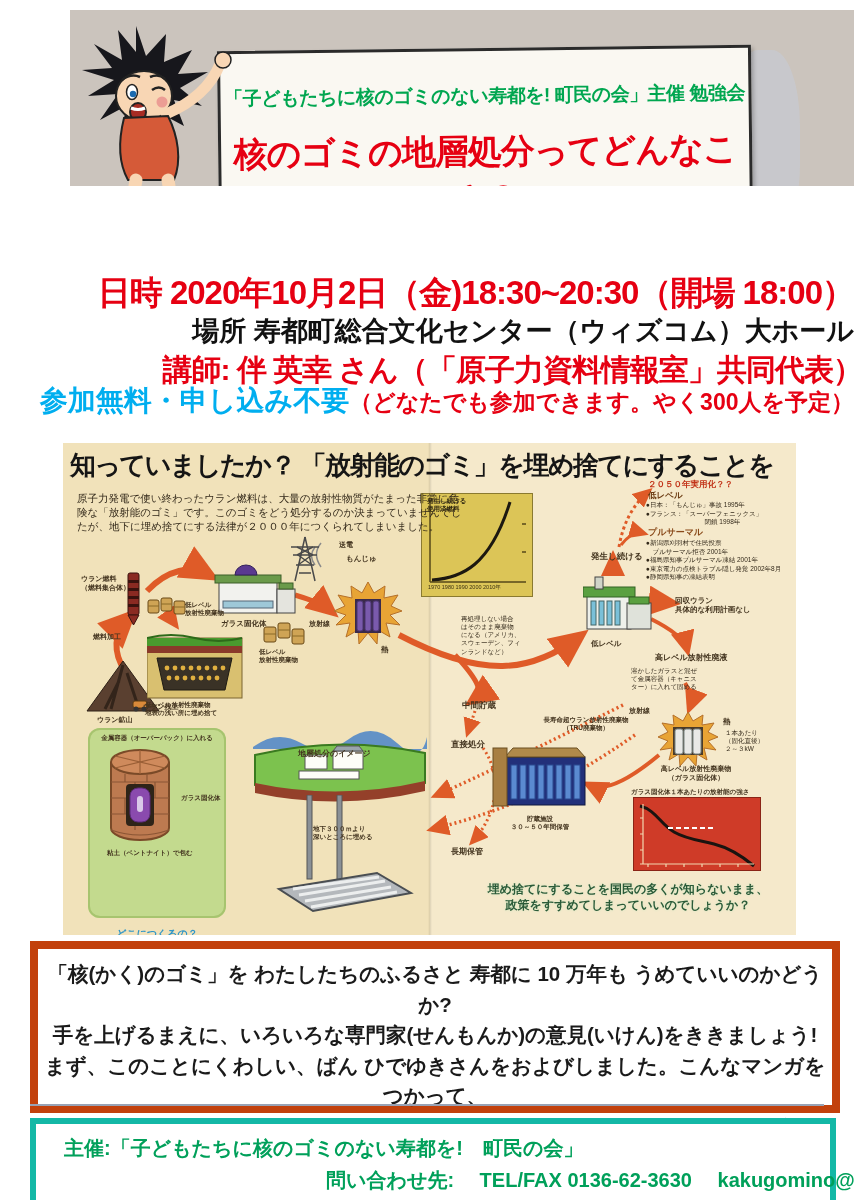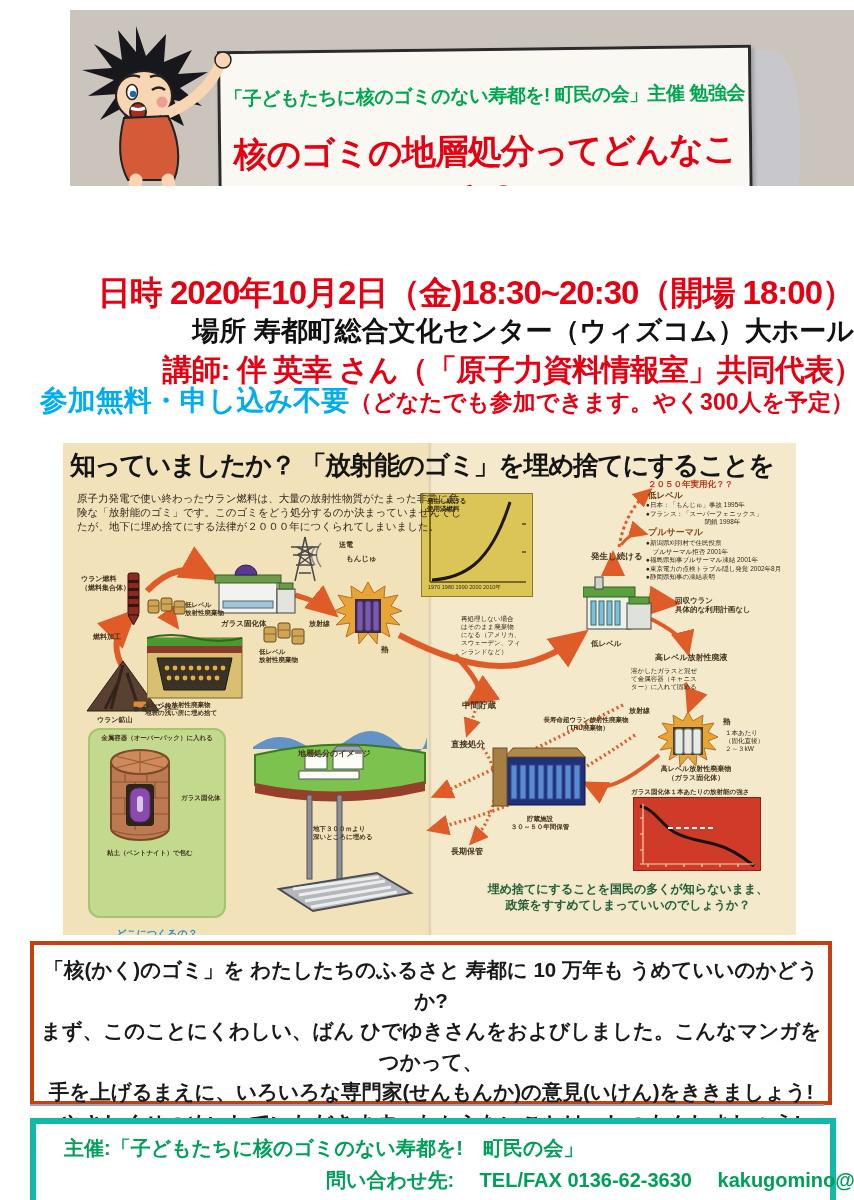--- a/index.html
+++ b/index.html
@@ -21,21 +21,21 @@
   .diagram .rightpage{position:absolute;left:367px;top:0;width:366px;height:492px;background:#f5e9cb;}
   .diagram .fold{position:absolute;left:365px;top:0;width:4px;height:492px;background:linear-gradient(90deg,rgba(0,0,0,0),rgba(0,0,0,.10),rgba(0,0,0,0));}
   .dtitle{position:absolute;left:7px;top:5px;width:724px;font-size:26px;font-weight:900;color:#151515;letter-spacing:-1.5px;white-space:nowrap;z-index:3;}
   .lbl{position:absolute;white-space:pre-line;font-weight:bold;color:#43341f;line-height:1.25;z-index:3;}
   .ill{position:absolute;z-index:2;}
   .arrows{position:absolute;left:0;top:0;z-index:1;}
   .gbox{position:absolute;left:25px;top:285px;width:138px;height:190px;background:#c3da8e;border-radius:12px;z-index:2;box-shadow:inset 0 0 0 2px #a7c46f;}
   .graph1{position:absolute;left:358px;top:50px;width:110px;height:102px;background:#dcc557;border:1px solid #8a7a30;z-index:2;}
   .graph2{position:absolute;left:570px;top:354px;width:126px;height:72px;background:#cf3b28;border:1px solid #8a2416;z-index:2;}
   
-  .msgbox{position:absolute;left:30px;top:941px;width:794px;height:156px;border:4px solid #c2410c;background:#fff;}
+  .msgbox{position:absolute;left:30px;top:941px;width:794px;height:156px;border:8px solid #c2410c;background:#fff;}
   .msgline{width:100%;text-align:center;font-size:20.5px;font-weight:600;color:#1a1a1a;line-height:30.5px;}
   .thinline{position:absolute;left:30px;top:1104px;width:794px;height:2px;background:#98a2b4;}
   .footbox{position:absolute;left:30px;top:1118px;width:794px;height:76px;border:6px solid #14b8a6;background:#fff;}
   .footline{position:absolute;font-size:20px;font-weight:bold;color:#00a05a;white-space:nowrap;}
 </style>
 </head>
 <body>
 
 <div class="page">
 
@@ -358,22 +358,22 @@
 本当に安全なの？
 いくらかかるの？</div>
 
     <div class="lbl" style="left:400px;top:438px;width:330px;text-align:center;font-size:12px;line-height:16px;color:#2a5a38;text-shadow:0 0 3px #cfe9c2;">埋め捨てにすることを国民の多くが知らないまま、
 政策をすすめてしまっていいのでしょうか？</div>
   </div>
 
   <div class="msgbox">
     <div style="padding-top:10px;">
       <div class="msgline">「核(かく)のゴミ」を わたしたちのふるさと 寿都に 10 万年も うめていいのかどうか?</div>
+      <div class="msgline">手を上げるまえに、いろいろな専門家(せんもんか)の意見(いけん)をききましょう!</div>
       <div class="msgline">まず、このことにくわしい、ばん ひでゆきさんをおよびしました。こんなマンガをつかって、</div>
-      <div class="msgline">手を上げるまえに、いろいろな専門家(せんもんか)の意見(いけん)をききましょう!</div>
       <div class="msgline">やさしくせつめいしていただきます。わからないことは、しつもんしましょう!</div>
       <div class="msgline">町長さんもいっしょに、みんなで、べんきょうしましょう!</div>
     </div>
   </div>
 
   <div class="thinline"></div>
 
   <div class="footbox">
     <div class="footline" style="left:28px;top:11px;">主催:「子どもたちに核のゴミのない寿都を!　町民の会」</div>
     <div class="footline" style="left:290px;top:43px;">問い合わせ先:　 TEL/FAX 0136-62-3630　 kakugomino@gmail.com</div>

